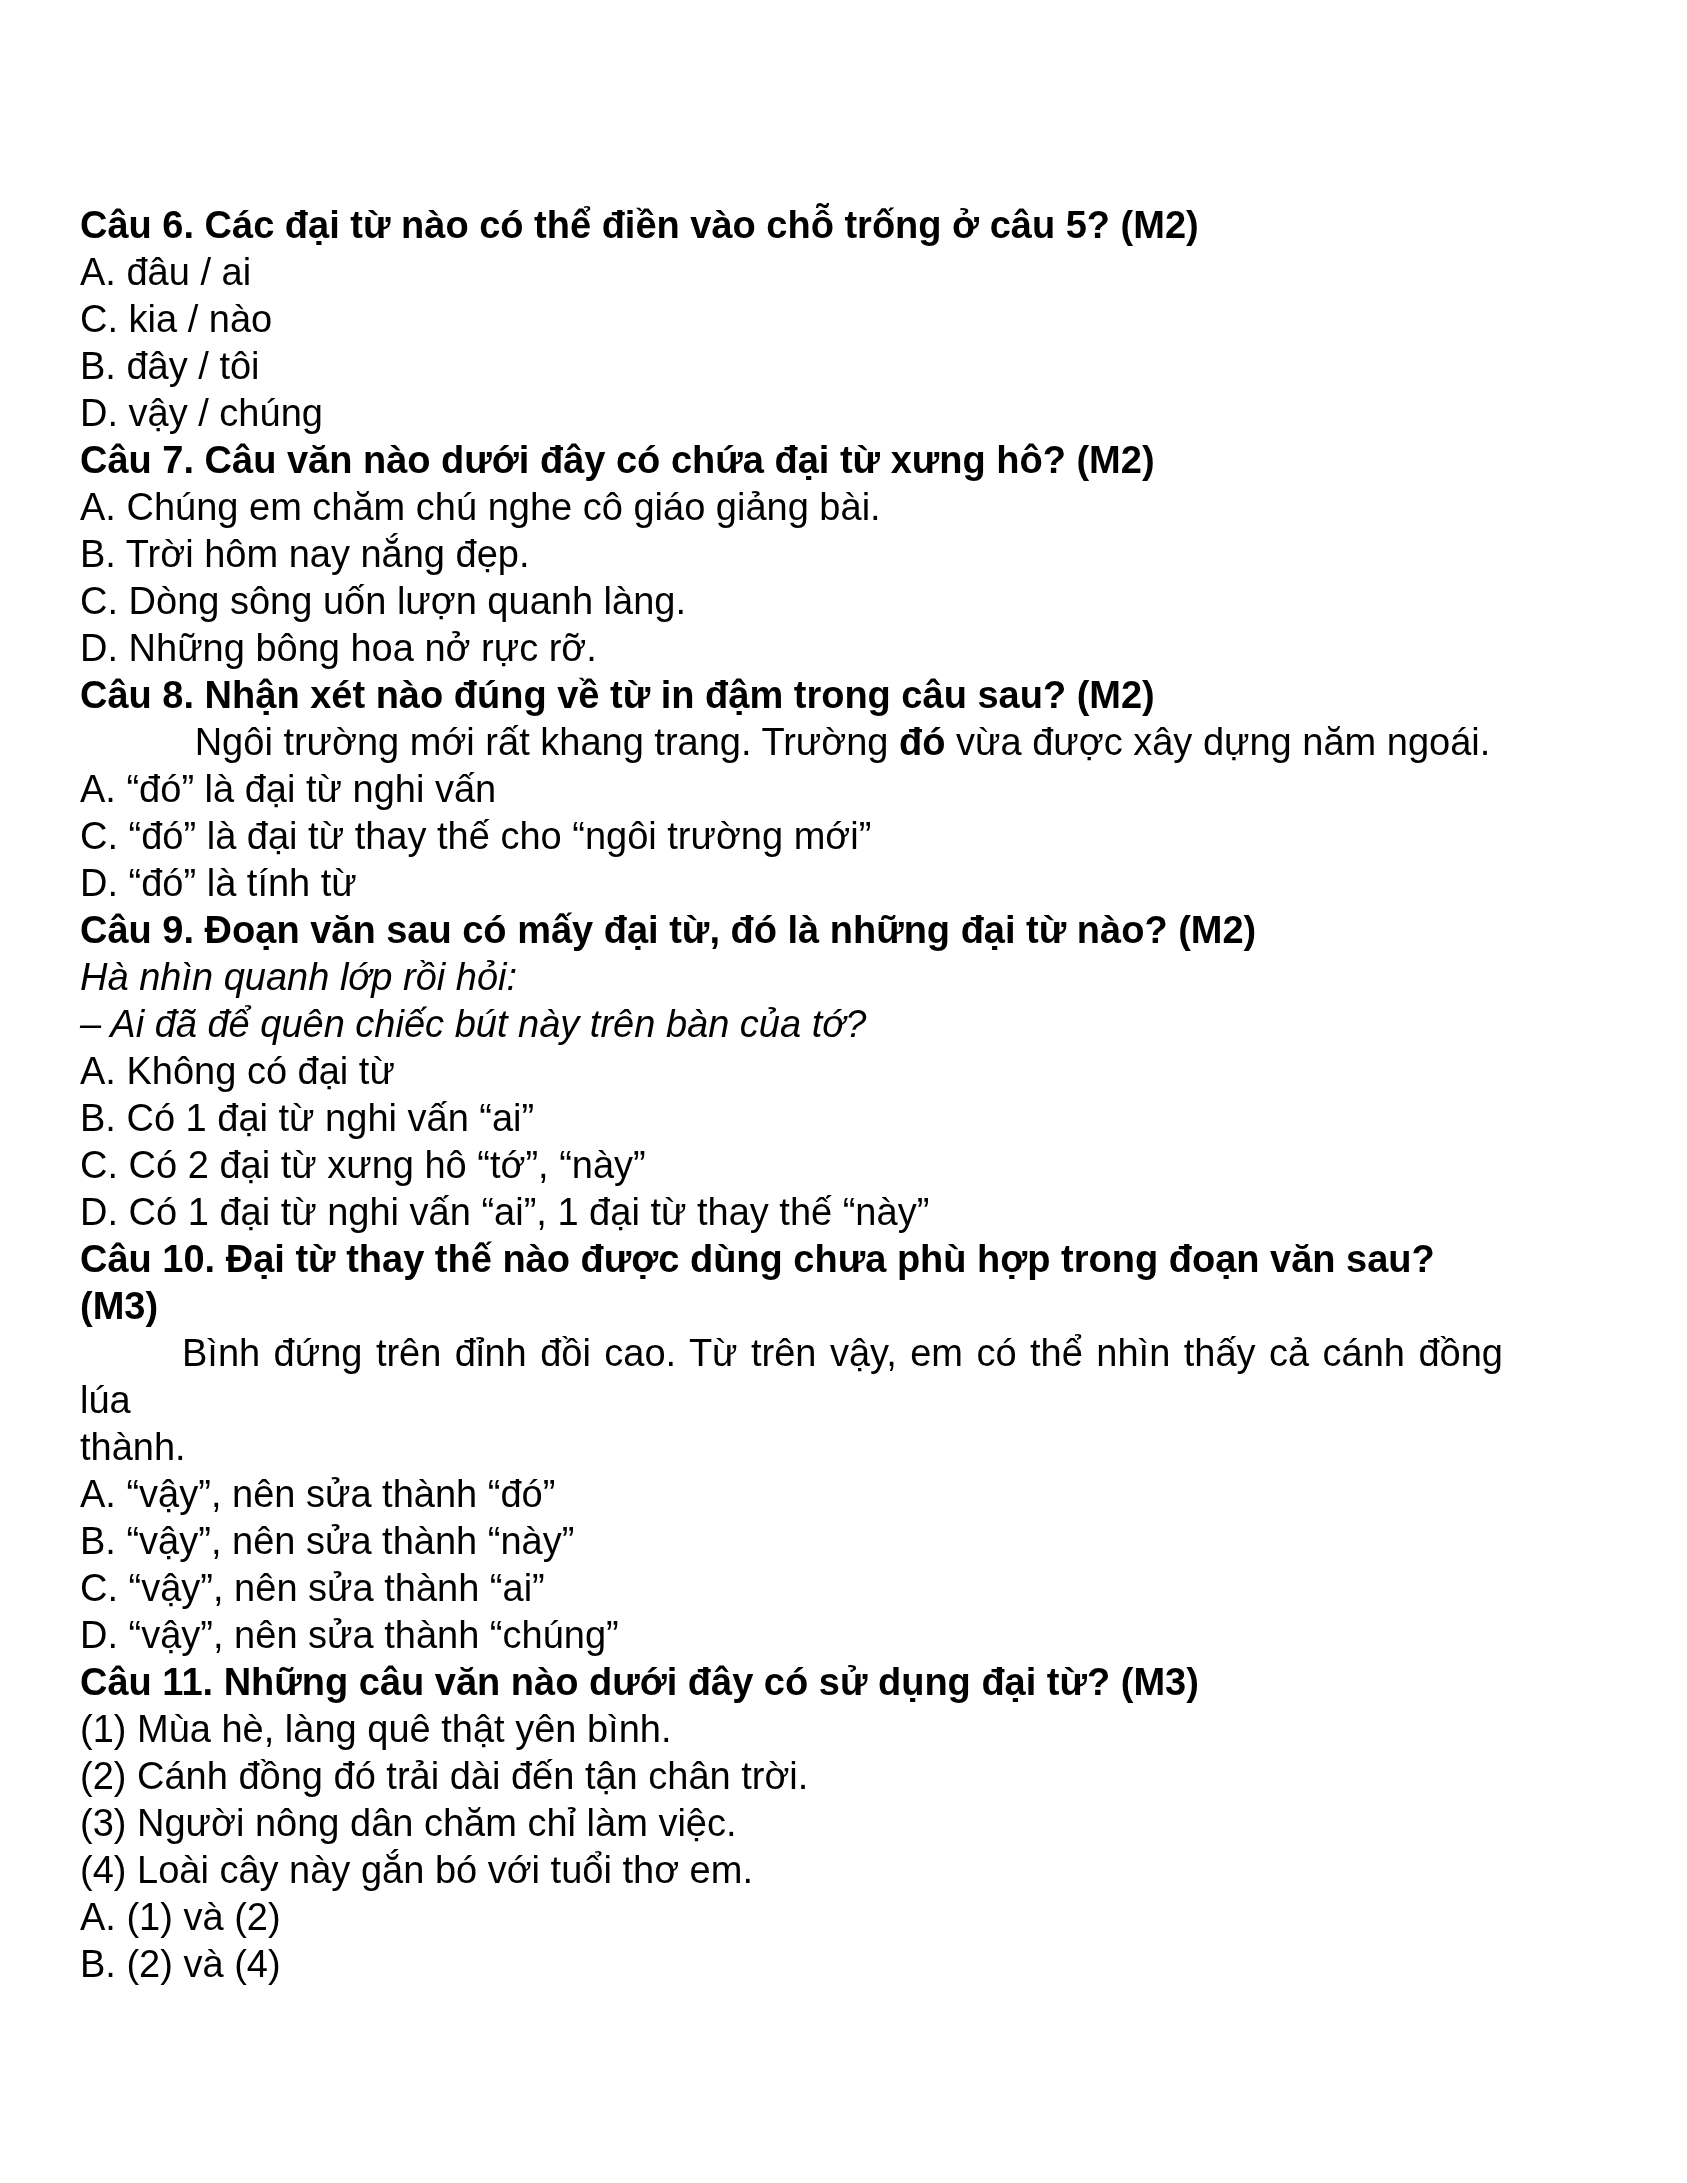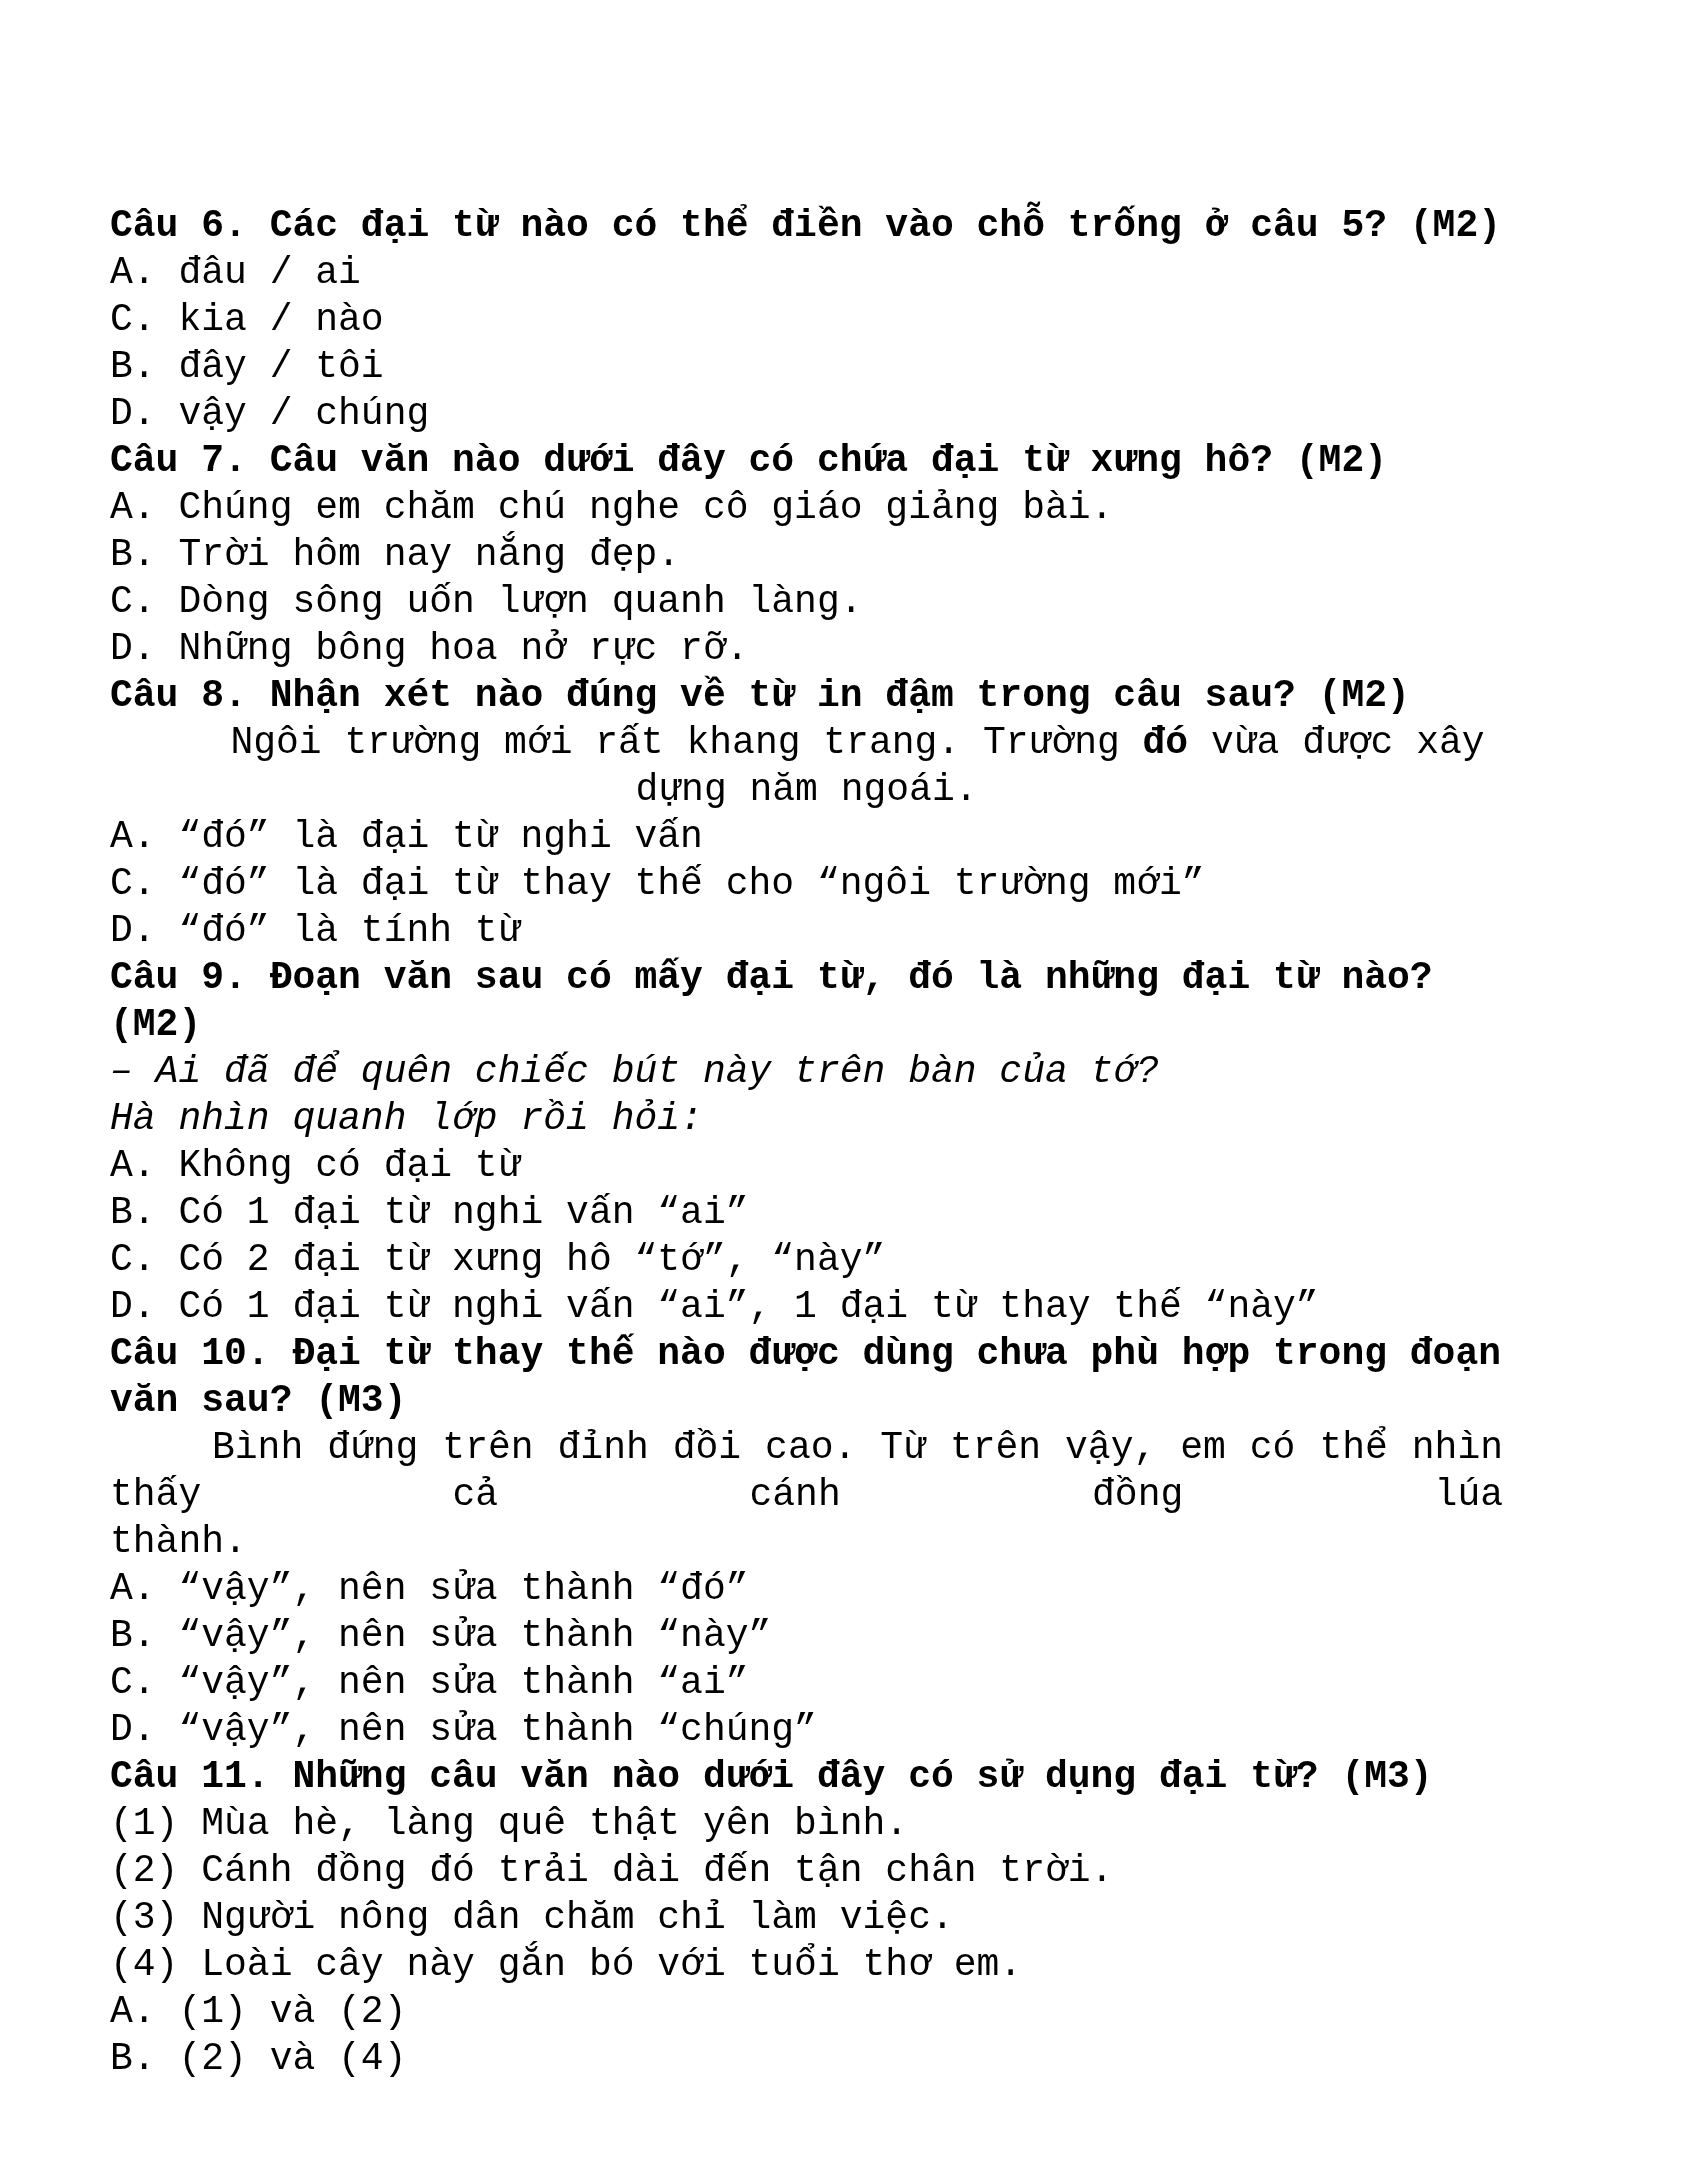--- a/index.html
+++ b/index.html
@@ -5,24 +5,24 @@
   html, body {
     margin: 0;
     padding: 0;
     background: #ffffff;
   }
   .page {
     position: relative;
     width: 1687px;
     height: 2183px;
     box-sizing: border-box;
-    padding: 202px 184px 0 110px;
+    padding: 202px 184px 0 80px;
     background: #ffffff;
     color: #000000;
-    font-family: Liberation Mono, monospace;
+    font-family: Liberation Sans, sans-serif;
     font-size: 38px;
     line-height: 47px;
     overflow: hidden;
   }
   p {
     margin: 0;
     padding: 0;
   }
   .heading {
     font-weight: bold;
@@ -64,22 +64,22 @@
   <section>
     <p class="heading">Câu 8. Nhận xét nào đúng về từ in đậm trong câu sau? (M2)</p>
     <p class="indent"><span>Ngôi trường mới rất khang trang. Trường </span><b>đó</b><span> vừa được xây dựng năm ngoái.</span></p>
     <p>A. “đó” là đại từ nghi vấn</p>
     <p>C. “đó” là đại từ thay thế cho “ngôi trường mới”</p>
     <p>D. “đó” là tính từ</p>
   </section>
 
   <section>
     <p class="heading">Câu 9. Đoạn văn sau có mấy đại từ, đó là những đại từ nào? (M2)</p>
+    <p class="italic">Hà nhìn quanh lớp rồi hỏi:</p>
     <p class="italic">– Ai đã để quên chiếc bút này trên bàn của tớ?</p>
-    <p class="italic">Hà nhìn quanh lớp rồi hỏi:</p>
     <p>A. Không có đại từ</p>
     <p>B. Có 1 đại từ nghi vấn “ai”</p>
     <p>C. Có 2 đại từ xưng hô “tớ”, “này”</p>
     <p>D. Có 1 đại từ nghi vấn “ai”, 1 đại từ thay thế “này”</p>
   </section>
 
   <section>
     <p class="heading">Câu 10. Đại từ thay thế nào được dùng chưa phù hợp trong đoạn văn sau? (M3)</p>
     <p class="indent justify-full">Bình đứng trên đỉnh đồi cao. Từ trên vậy, em có thể nhìn thấy cả cánh đồng lúa</p>
     <p>thành.</p>

